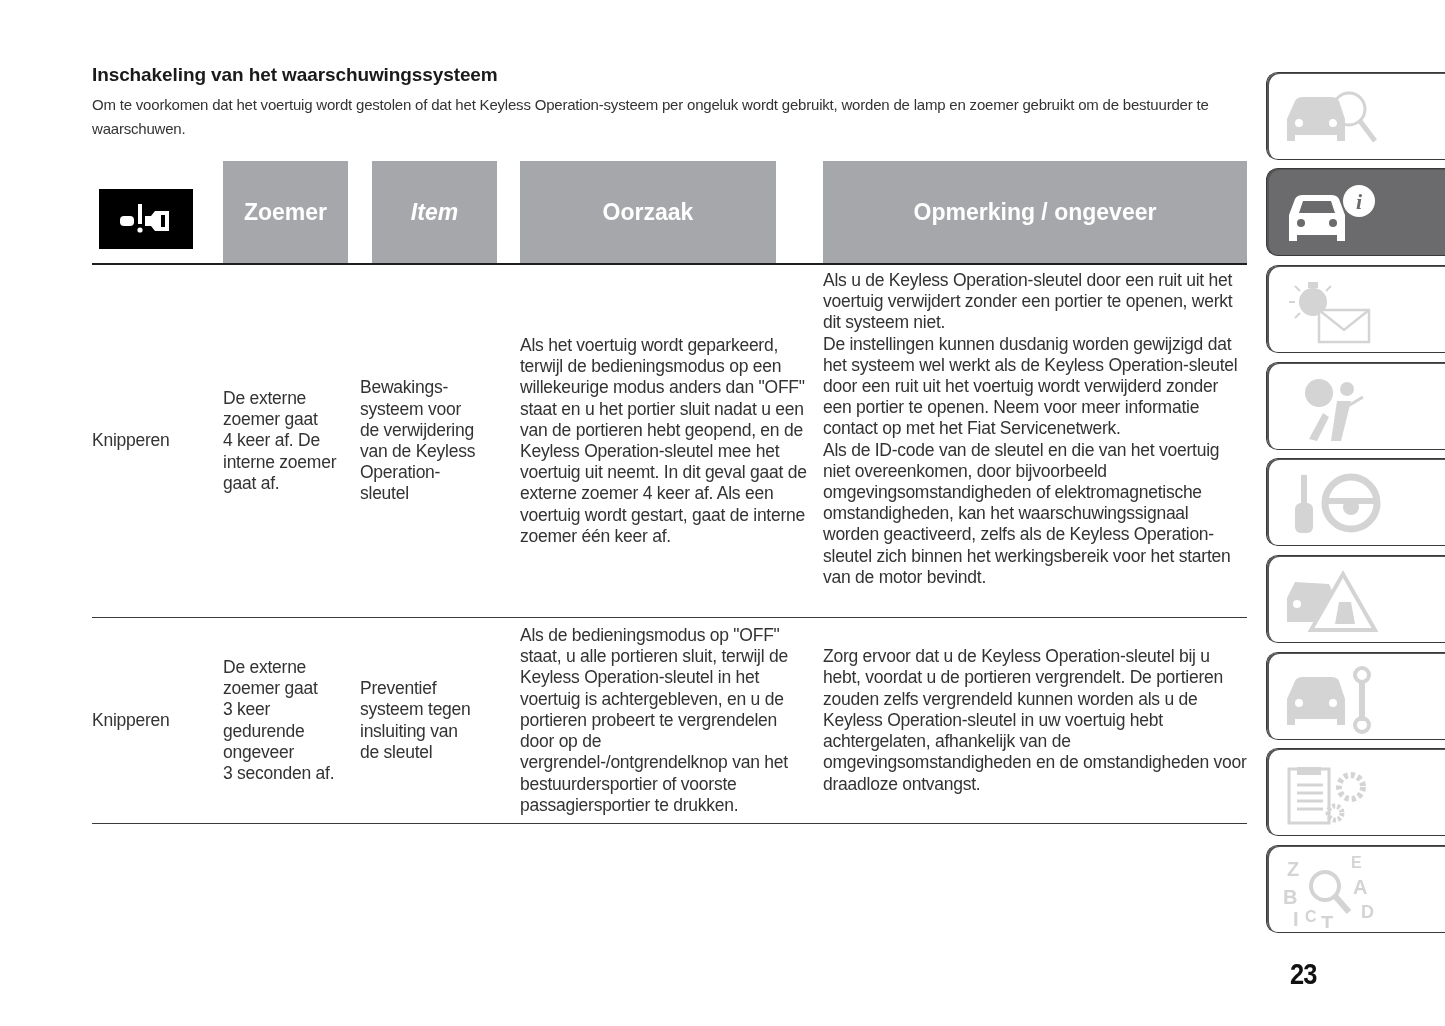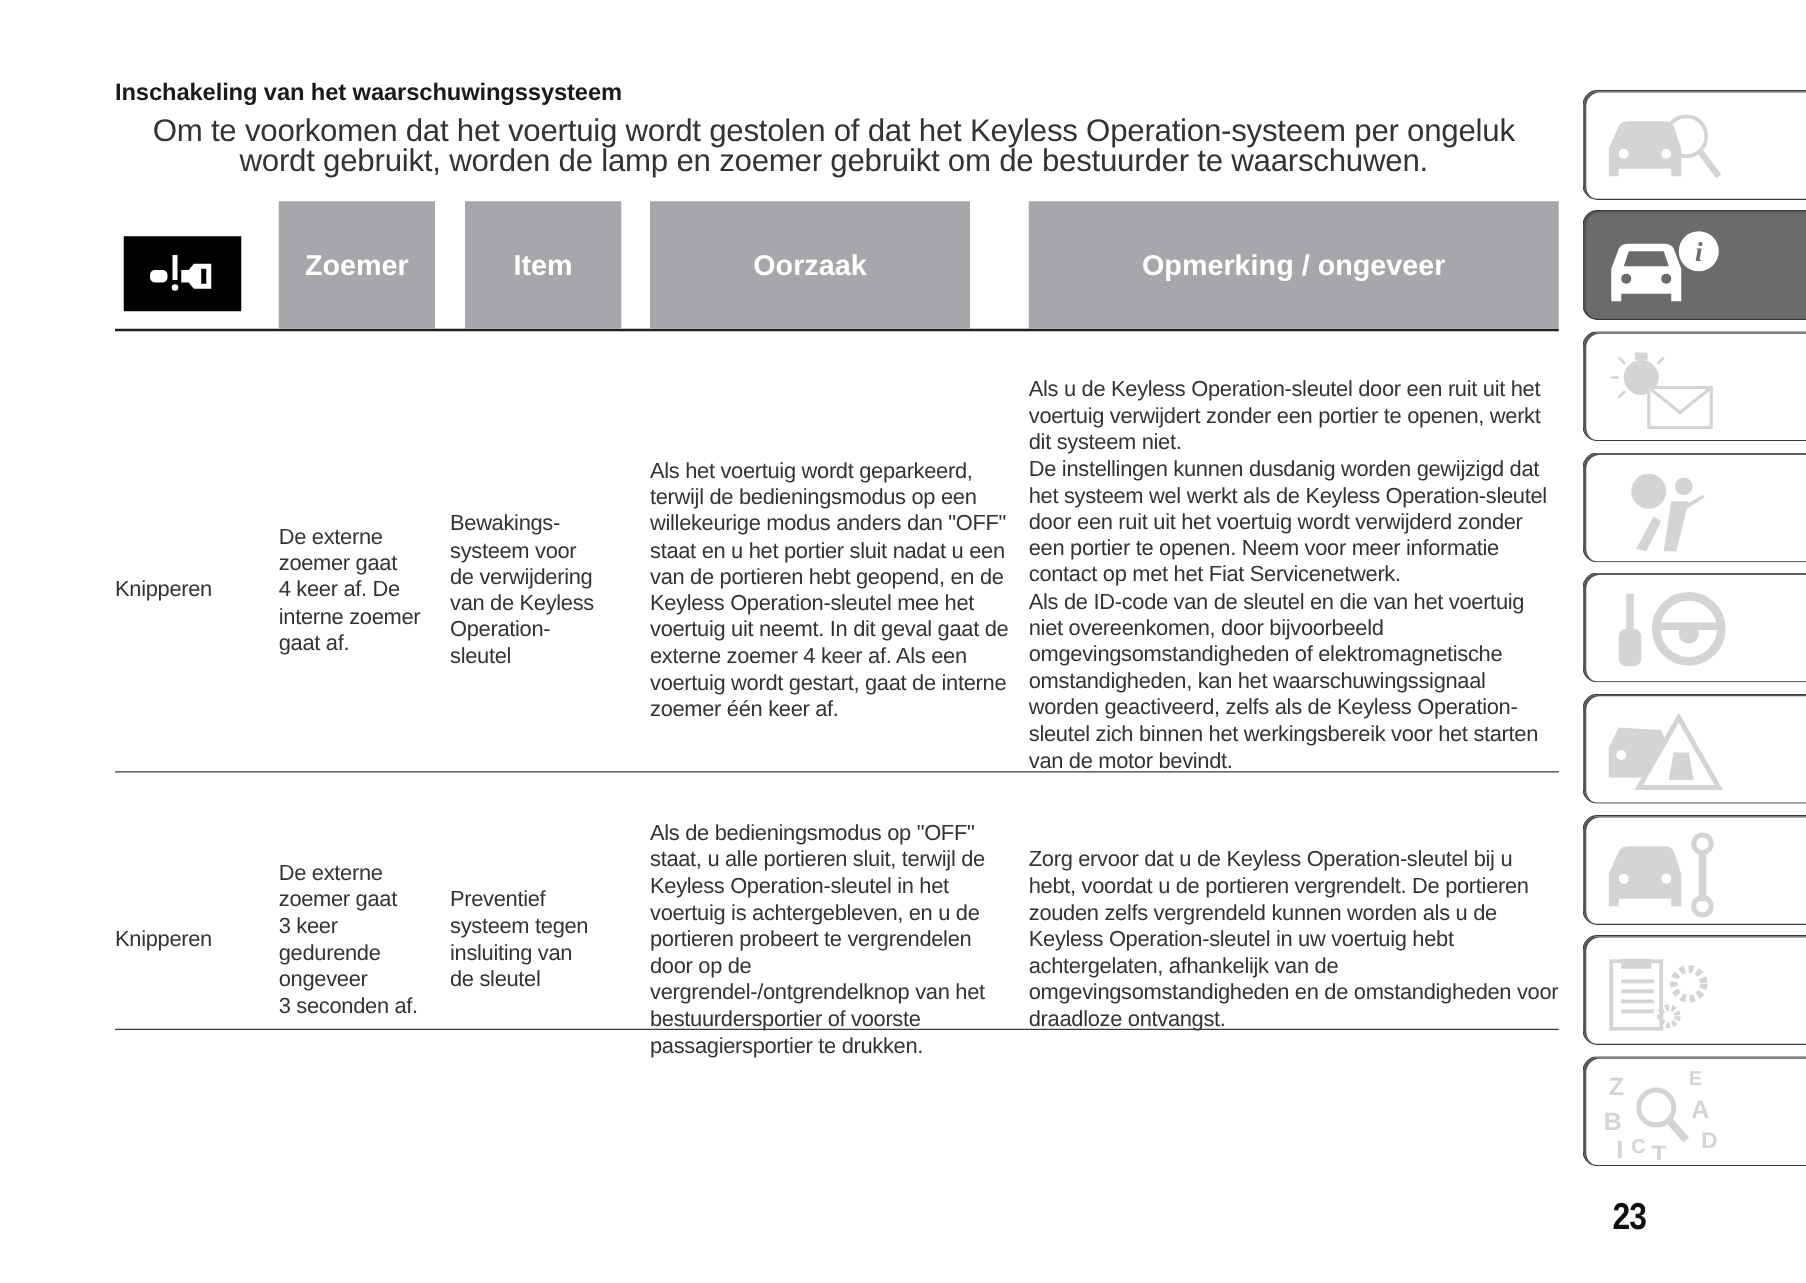--- a/index.html
+++ b/index.html
@@ -1,33 +1,33 @@
 <!DOCTYPE html>
 <html><head>
 <meta charset="utf-8">
 <style>
   html, body { margin: 0; padding: 0; background: #ffffff; }
   body { width: 1445px; height: 1026px; position: relative; overflow: hidden;
          font-family: "Liberation Sans", sans-serif; color: #2b2b2b; }
 
   .heading { position: absolute; left: 92px; top: 64px; font-size: 19px; font-weight: bold;
              color: #1a1a1a; letter-spacing: -0.1px; }
-  .intro { position: absolute; left: 92px; top: 93px; width: 1150px; font-size: 25px;
-           line-height: 24px; color: #333; letter-spacing: -0.2px; text-align: center; }
+  .intro { position: absolute; left: 92px; top: 93px; width: 1150px; font-size: 15px;
+           line-height: 24px; color: #333; letter-spacing: -0.2px; }
 
   .table { position: absolute; left: 92px; top: 161px; width: 1155px; }
   .thead { position: relative; height: 102px; border-bottom: 2px solid #1e1e1e; }
   .th { position: absolute; top: 0; height: 102px; background: #a6a7aa; color: #fff;
         font-weight: bold; font-size: 23px; display: flex; align-items: center; justify-content: center; }
   .th-icon-box { position: absolute; left: 7px; top: 28px; width: 94px; height: 60px; background: #000;
                  display: flex; align-items: center; justify-content: center; }
 
   .row { position: relative; border-bottom: 1.5px solid #3a3a3a; }
   .cell { position: absolute; font-size: 17.5px; line-height: 21.2px; color: #333;
-          letter-spacing: -0.25px; display: flex; align-items: center; white-space: pre-line; margin-top: 31px; }
+          letter-spacing: -0.25px; display: flex; align-items: center; white-space: pre-line; }
 
   .c1 { left: 0; width: 125px; }
   .c2 { left: 131px; width: 135px; }
   .c3 { left: 268px; width: 135px; }
   .c4 { left: 428px; width: 290px; }
   .c5 { left: 731px; width: 425px; }
 
   .side-tab { position: absolute; left: 1266px; width: 190px; height: 88px; border: 1.5px solid #3a3a3a;
               border-right: none; border-radius: 12px 0 0 12px; background: #fff; box-sizing: border-box;
               box-shadow: 2px 1px 0 #555 inset; }
@@ -48,21 +48,21 @@
     <div class="th-icon-box">
       <svg width="58" height="34" viewBox="0 0 58 34">
         <rect x="3" y="14" width="14" height="10" rx="4" fill="#fff"></rect>
         <rect x="21" y="2" width="4" height="20" fill="#fff"></rect>
         <circle cx="23" cy="28" r="2.6" fill="#fff"></circle>
         <path d="M28 14 L34 14 L38 9 L52 9 L52 29 L38 29 L34 24 L28 24 Z" fill="#fff"></path>
         <rect x="44" y="13" width="4" height="12" fill="#000"></rect>
       </svg>
     </div>
     <div class="th" style="left:131px;width:125px;">Zoemer</div>
-    <div class="th" style="left:280px;width:125px;">Item</div>
+    <div class="th" style="left:280px;width:125px;font-style:italic;">Item</div>
     <div class="th" style="left:428px;width:256px;">Oorzaak</div>
     <div class="th" style="left:731px;width:424px;">Opmerking / ongeveer</div>
   </div>
 
   <div class="row" style="height:352px;">
     <div class="cell c1" style="top:0;height:352px;">Knipperen</div>
     <div class="cell c2" style="top:0;height:352px;">De externe
 zoemer gaat
 4 keer af. De
 interne zoemer

